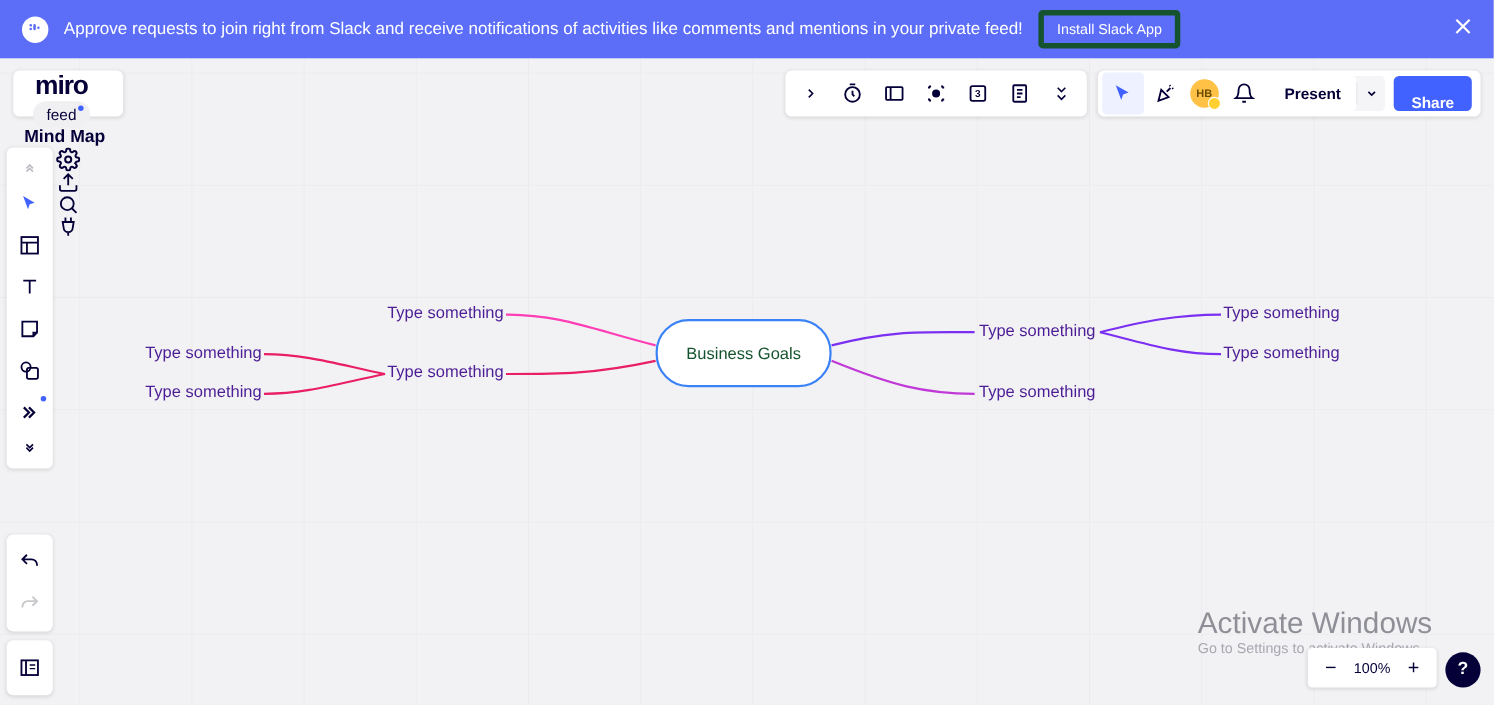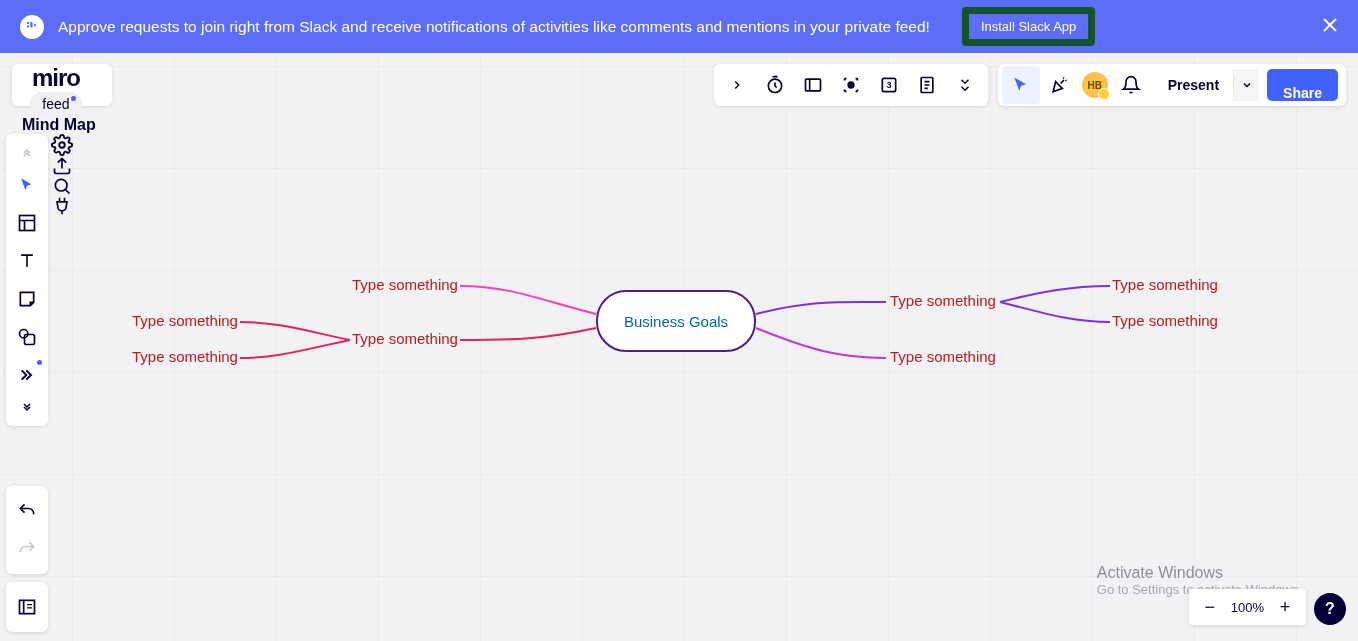--- a/index.html
+++ b/index.html
@@ -2,21 +2,21 @@
 <html><head>
 <meta charset="utf-8">
 <style>
   * { box-sizing: border-box; margin: 0; padding: 0; font-family: -apple-system, BlinkMacSystemFont, "Segoe UI", Helvetica, Arial, sans-serif; }
   body { background: #f2f2f5; width: 1358px; height: 641px; overflow: hidden; position: relative; }
   
   
   .banner { background: #5c6ef8; height: 53px; display: flex; align-items: center; padding: 14px 20px; color: #fff; position: relative; }
   .banner-icon { width: 24px; height: 24px; background: #fff; border-radius: 50%; display: flex; align-items: center; justify-content: center; color: #5c6ef8; font-weight: bold; margin-right: 14px; flex-shrink:0;}
   .banner-text { font-size: 15.5px; font-weight: 500; }
-  .banner-btn { border: 7px solid #14532d; background: transparent; color: #fff; padding: 5px 12px; border-radius: 4px; margin-left: 32px; font-size: 13px; cursor: pointer; }
+  .banner-btn { border: 5px solid #14532d; background: transparent; color: #fff; padding: 5px 12px; border-radius: 4px; margin-left: 14px; font-size: 13px; cursor: pointer; }
   .banner-close { position: absolute; right: 20px; cursor: pointer; font-size: 20px; }
   
   
   .header-row { position: absolute; top: 64px; left: 12px; right: 12px; height: 42px; display:flex; align-items:stretch; }
   .header-left { background:#fff; border-radius:6px; box-shadow:0 1px 4px rgba(0,0,0,.12); display:flex; align-items:center; padding:0 10px; height:42px;flex-direction:column;}
   .logo { font-size:24px; font-weight:700; color:#050038; letter-spacing:-1px; margin-right:12px;}
   .free-badge { background:#f0f0f3; border-radius:16px; padding:4px 12px 4px 12px; font-size:14px; color:#050038; position:relative; margin-right:12px;}
   .free-badge::after { content:''; width:5px; height:5px; background:#4262ff; border-radius:50%; position:absolute; top:4px; right:6px;}
   .vdiv { width:1px; height:24px; background:#e5e5e8; margin:0 10px;}
   .board-name { font-size:16px; color:#050038; font-weight:700; margin-right:6px;}
@@ -40,33 +40,33 @@
   .left-undo { position:absolute; left:6px; top:486px; width:42px; background:#fff; border-radius:6px; box-shadow:0 1px 4px rgba(0,0,0,.12); display:flex; flex-direction:column; align-items:center; padding:6px 0;}
   .left-notes { position:absolute; left:6px; top:582px; width:42px; background:#fff; border-radius:6px; box-shadow:0 1px 4px rgba(0,0,0,.12); display:flex; flex-direction:column; align-items:center; padding:6px 0;}
   
   
   .canvas { position:absolute; top:53px; left:0; right:0; bottom:0; 
     background-image: linear-gradient(#eceaec 1px, transparent 1px), linear-gradient(90deg, #eceaec 1px, transparent 1px);
     background-size: 102px 102px; background-position: -30px 13px; z-index:-1;}
   
   
   .mindmap { position:absolute; top:0; left:0; width:100%; height:100%; pointer-events:none;}
-  .center-node { position:absolute; left:596px; top:290px; width:160px; height:62px; border:2px solid #4c1d95; border-radius:30px; background:#fff; display:flex; align-items:center; justify-content:center; font-size:15px; color:#0369a1; pointer-events:auto;}
-  .node-text { position:absolute; color:#b91c1c; font-size:15px; pointer-events:auto;}
+  .center-node { position:absolute; left:596px; top:290px; width:160px; height:62px; border:2px solid #3b82f6; border-radius:30px; background:#fff; display:flex; align-items:center; justify-content:center; font-size:15px; color:#14532d; pointer-events:auto;}
+  .node-text { position:absolute; color:#4c1d95; font-size:15px; pointer-events:auto;}
   
   svg.connections { position:absolute; top:0; left:0; width:1358px; height:641px; pointer-events:none;}
   
   
   .zoom { position:absolute; bottom:16px; right:52px; background:#fff; border-radius:4px; box-shadow:0 1px 4px rgba(0,0,0,.12); height:36px; display:flex; align-items:center; padding:0 6px;}
   .zoom-btn { width:30px; height:30px; display:flex; align-items:center; justify-content:center; cursor:pointer; font-size:18px; color:#050038;}
   .zoom-level { font-size:13px; color:#050038; padding:0 6px; min-width:44px; text-align:left;}
   .help { position:absolute; bottom:16px; right:12px; width:32px; height:32px; border-radius:50%; background:#050038; color:#fff; display:flex; align-items:center; justify-content:center; font-weight:700; cursor:pointer;}
   
   .watermark { position:absolute; right:56px; bottom:44px; text-align:left; color:#9a9aa2; pointer-events:none;}
-  .watermark .wm1 { font-size:16px; color:#8f8f97;}
+  .watermark .wm1 { font-size:27px; color:#8f8f97;}
   .watermark .wm2 { font-size:13px; color:#a8a8b0;}
   
   .cursor-active svg { fill:#4262ff; }
 </style>
 </head>
 <body>
 
 <div class="banner">
   <div class="banner-icon">
     <svg width="14" height="14" viewBox="0 0 24 24" fill="#5c6ef8">

